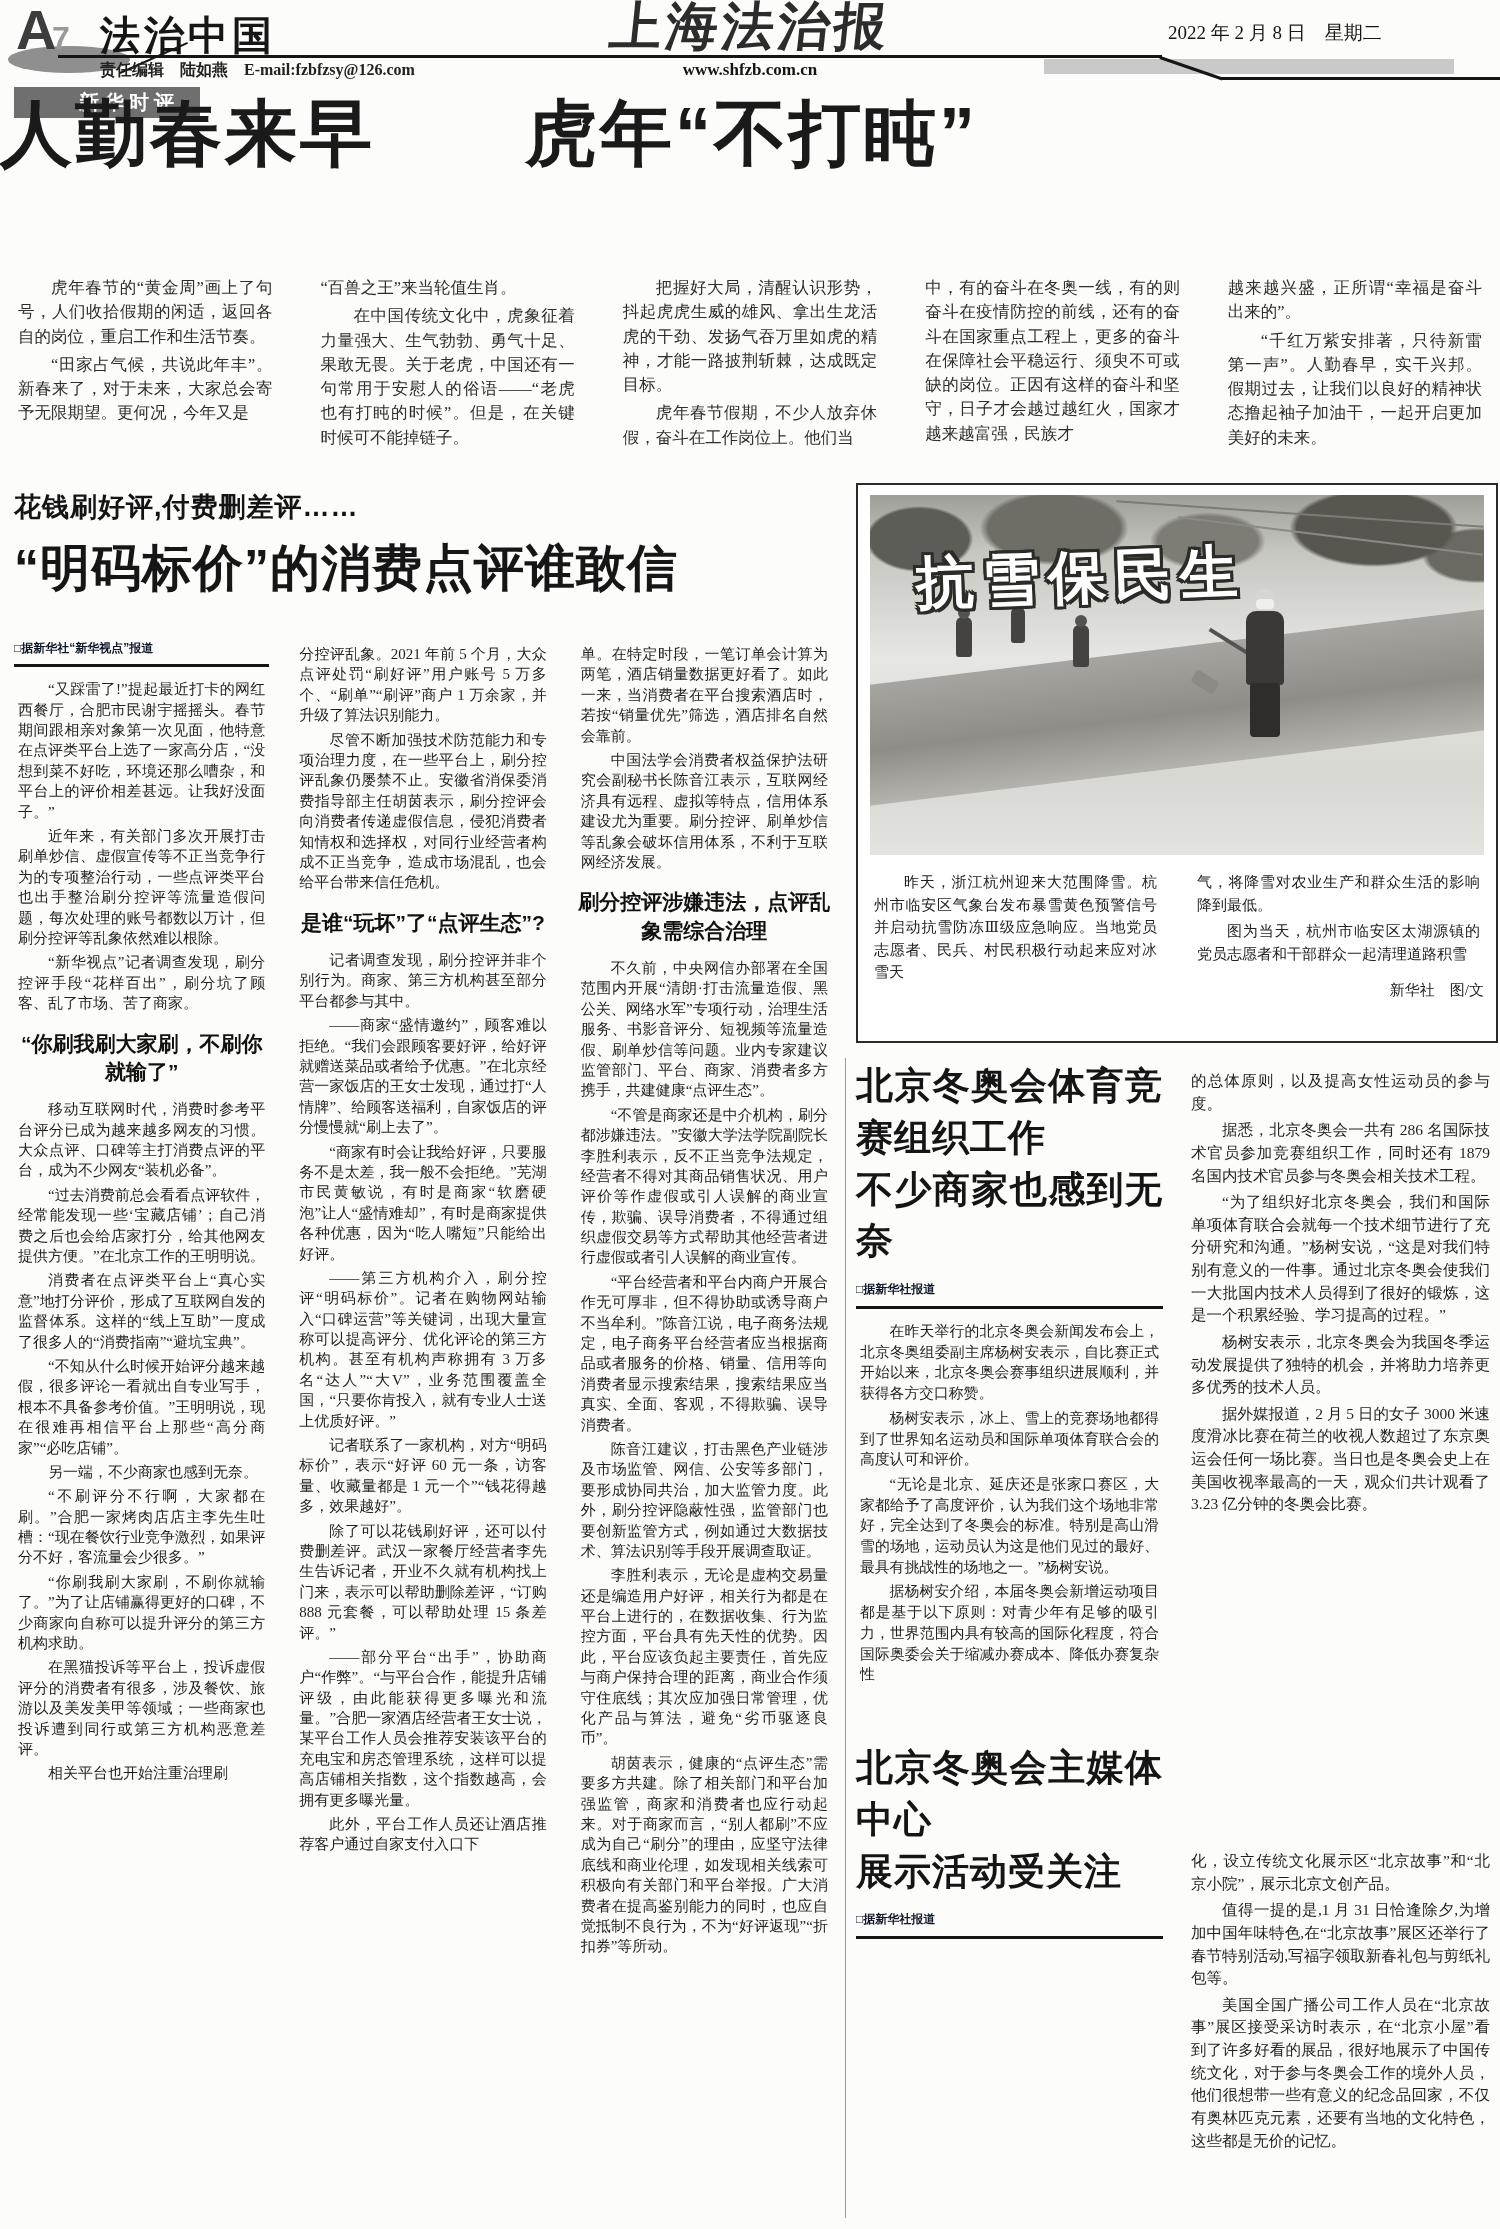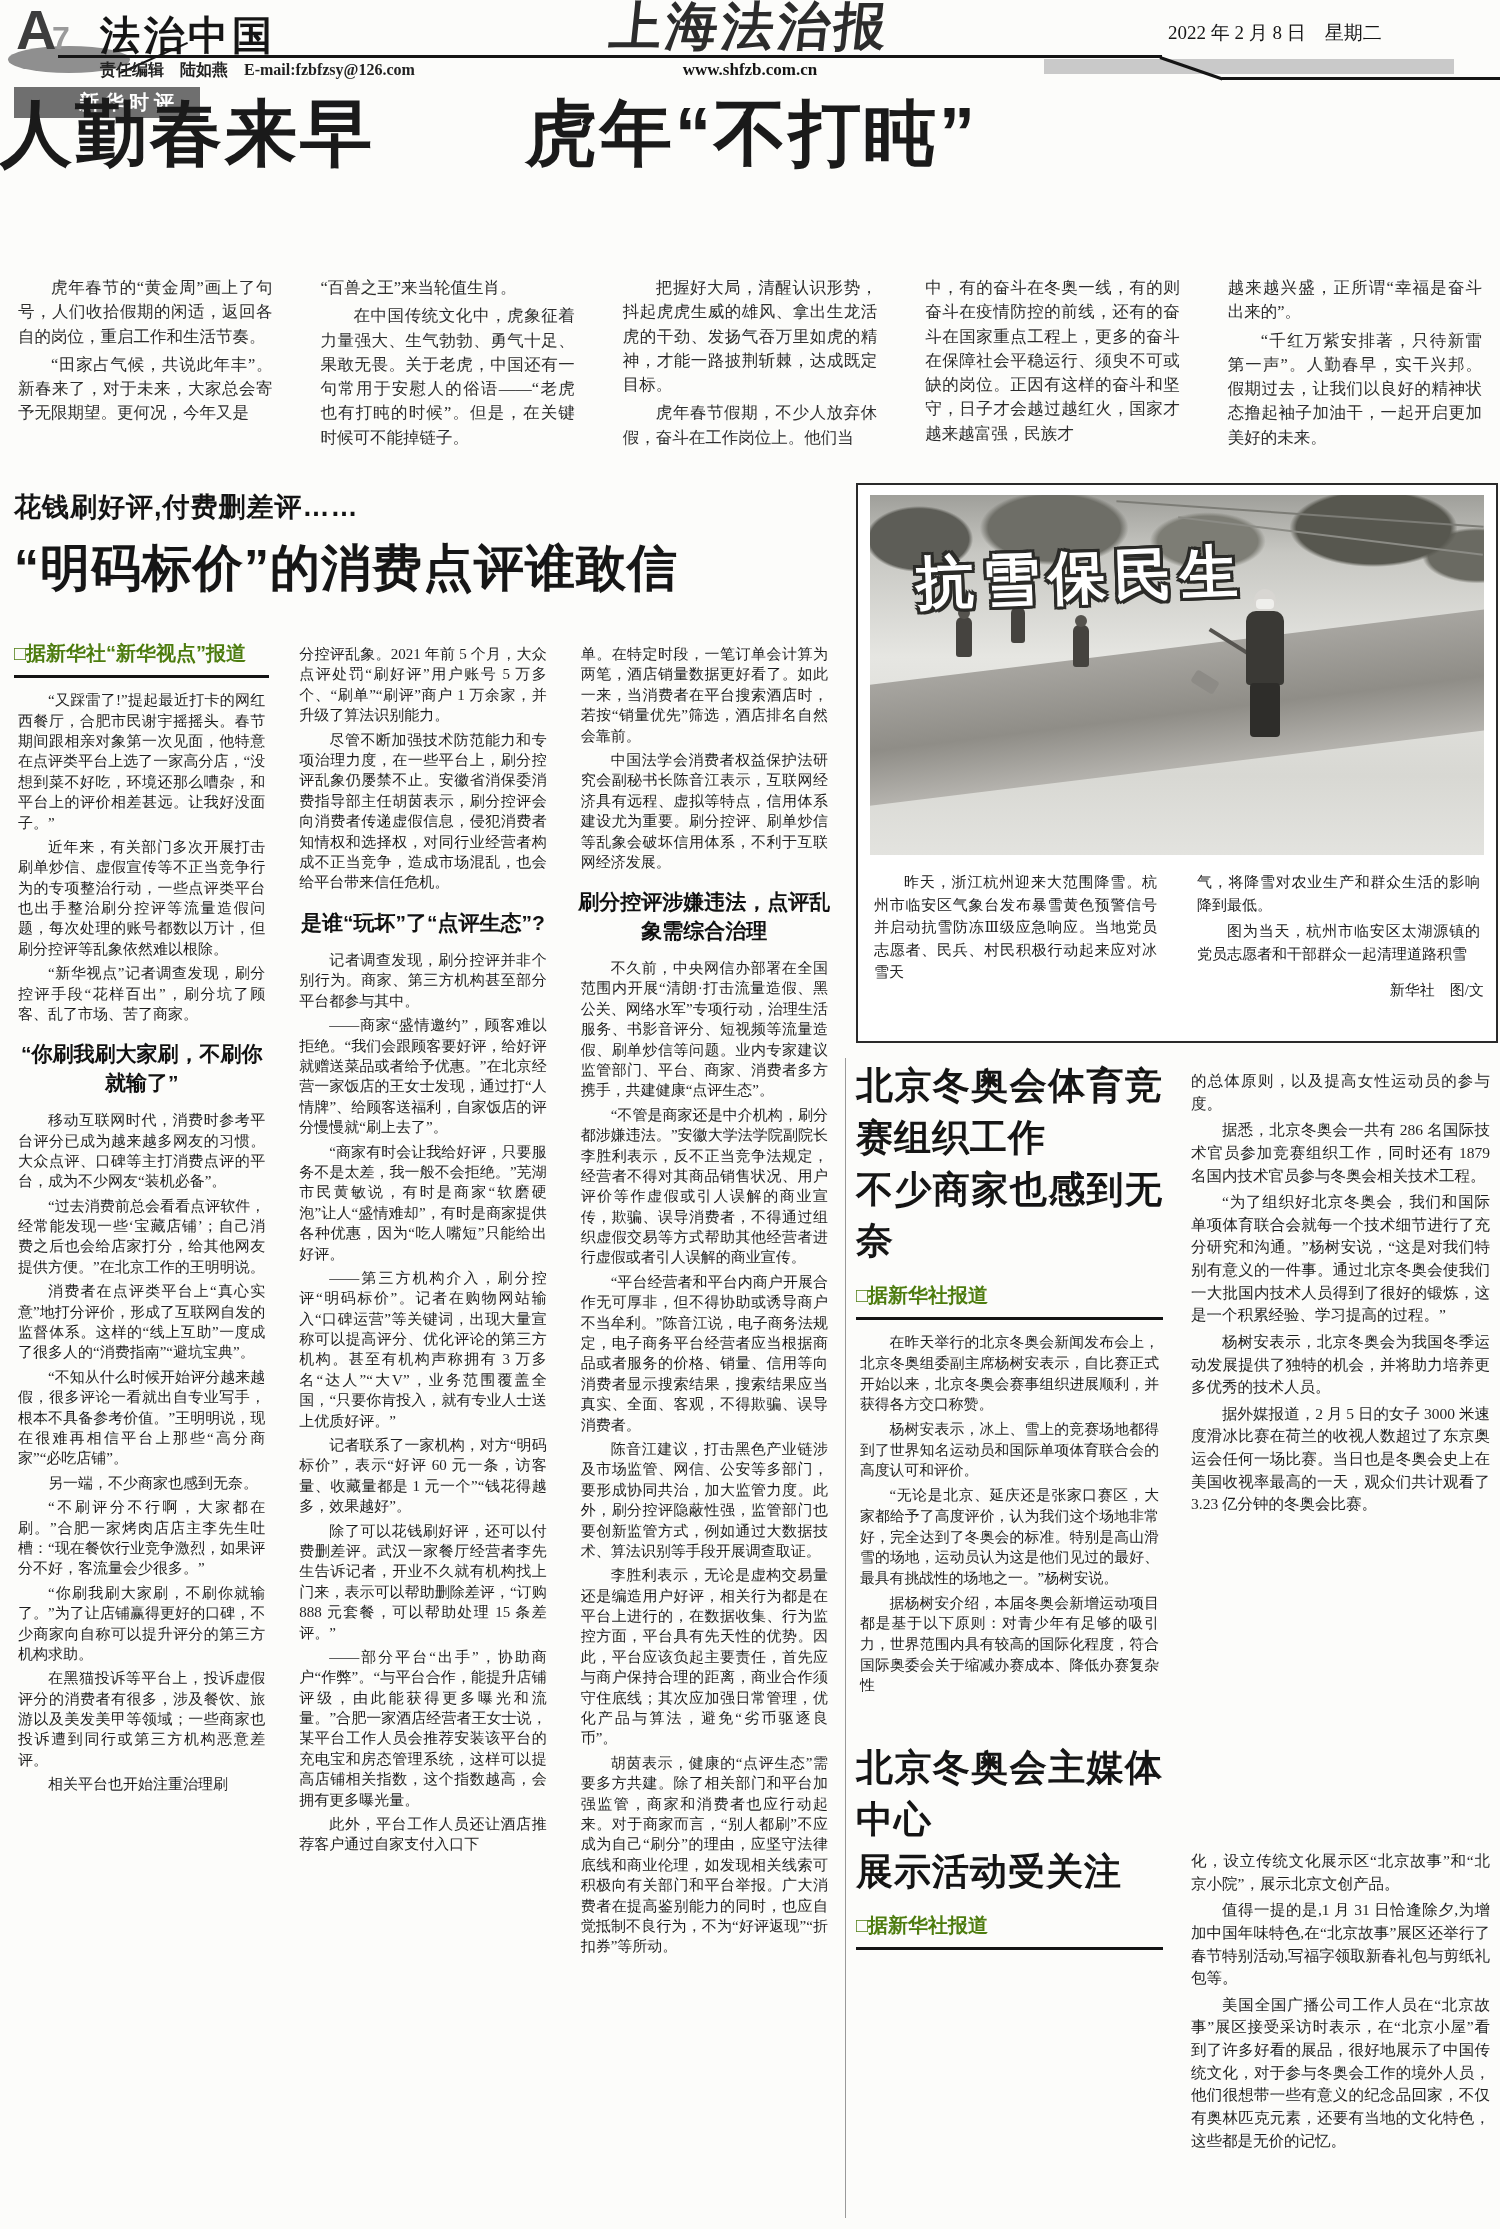--- a/index.html
+++ b/index.html
@@ -36,21 +36,21 @@
   .blk.p{text-indent:2em;}
   .blk.cont{text-indent:0;}
   .blk.h{font-family:"Liberation Sans",sans-serif;font-weight:bold;font-size:21px;line-height:1.35;
          text-align:center;text-indent:0;margin:16px 0 13px;color:#111;}
   
   .kicker{position:absolute;left:14px;top:489px;font-family:"Liberation Sans",sans-serif;font-weight:800;font-size:27px;color:#141414;letter-spacing:1px;}
   .headline2{position:absolute;left:14px;top:535px;font-family:"Liberation Sans",sans-serif;font-weight:900;font-size:50px;color:#161616;letter-spacing:1px;}
   .mid-body{position:absolute;left:14px;top:640px;width:818px;display:flex;gap:26px;
             font-size:15px;line-height:1.36;text-align:justify;color:#1f1f1f;}
   .mid-body .mcol{flex:1;}
-  .byline{font-family:"Liberation Sans",sans-serif;font-weight:bold;font-size:20px;color:#4d7c0f;
+  .byline{font-family:"Liberation Sans",sans-serif;font-weight:bold;font-size:12px;color:#0f172a;
           border-bottom:3px solid #141414;padding-bottom:8px;margin-bottom:12px;}
   
   .vrule{position:absolute;left:845px;top:1058px;width:1px;height:1160px;background:#9a9a9a;}
   .photo-box{position:absolute;left:856px;top:483px;width:614px;height:536px;border:2px solid #2a2a2a;
              padding:10px 12px;background:#fff;}
   .photo-canvas{position:relative;width:100%;height:360px;overflow:hidden;
       background:linear-gradient(180deg,#9f9f9a 0%,#c7c7c2 16%,#e6e6e2 45%,#d8d8d3 78%,#e3e3df 100%);}
   .ph-trees{position:absolute;left:0;top:0;width:100%;height:110px;
       background:
        radial-gradient(ellipse 90px 55px at 8% 40%,#5d5d57 0 55%,transparent 60%),

